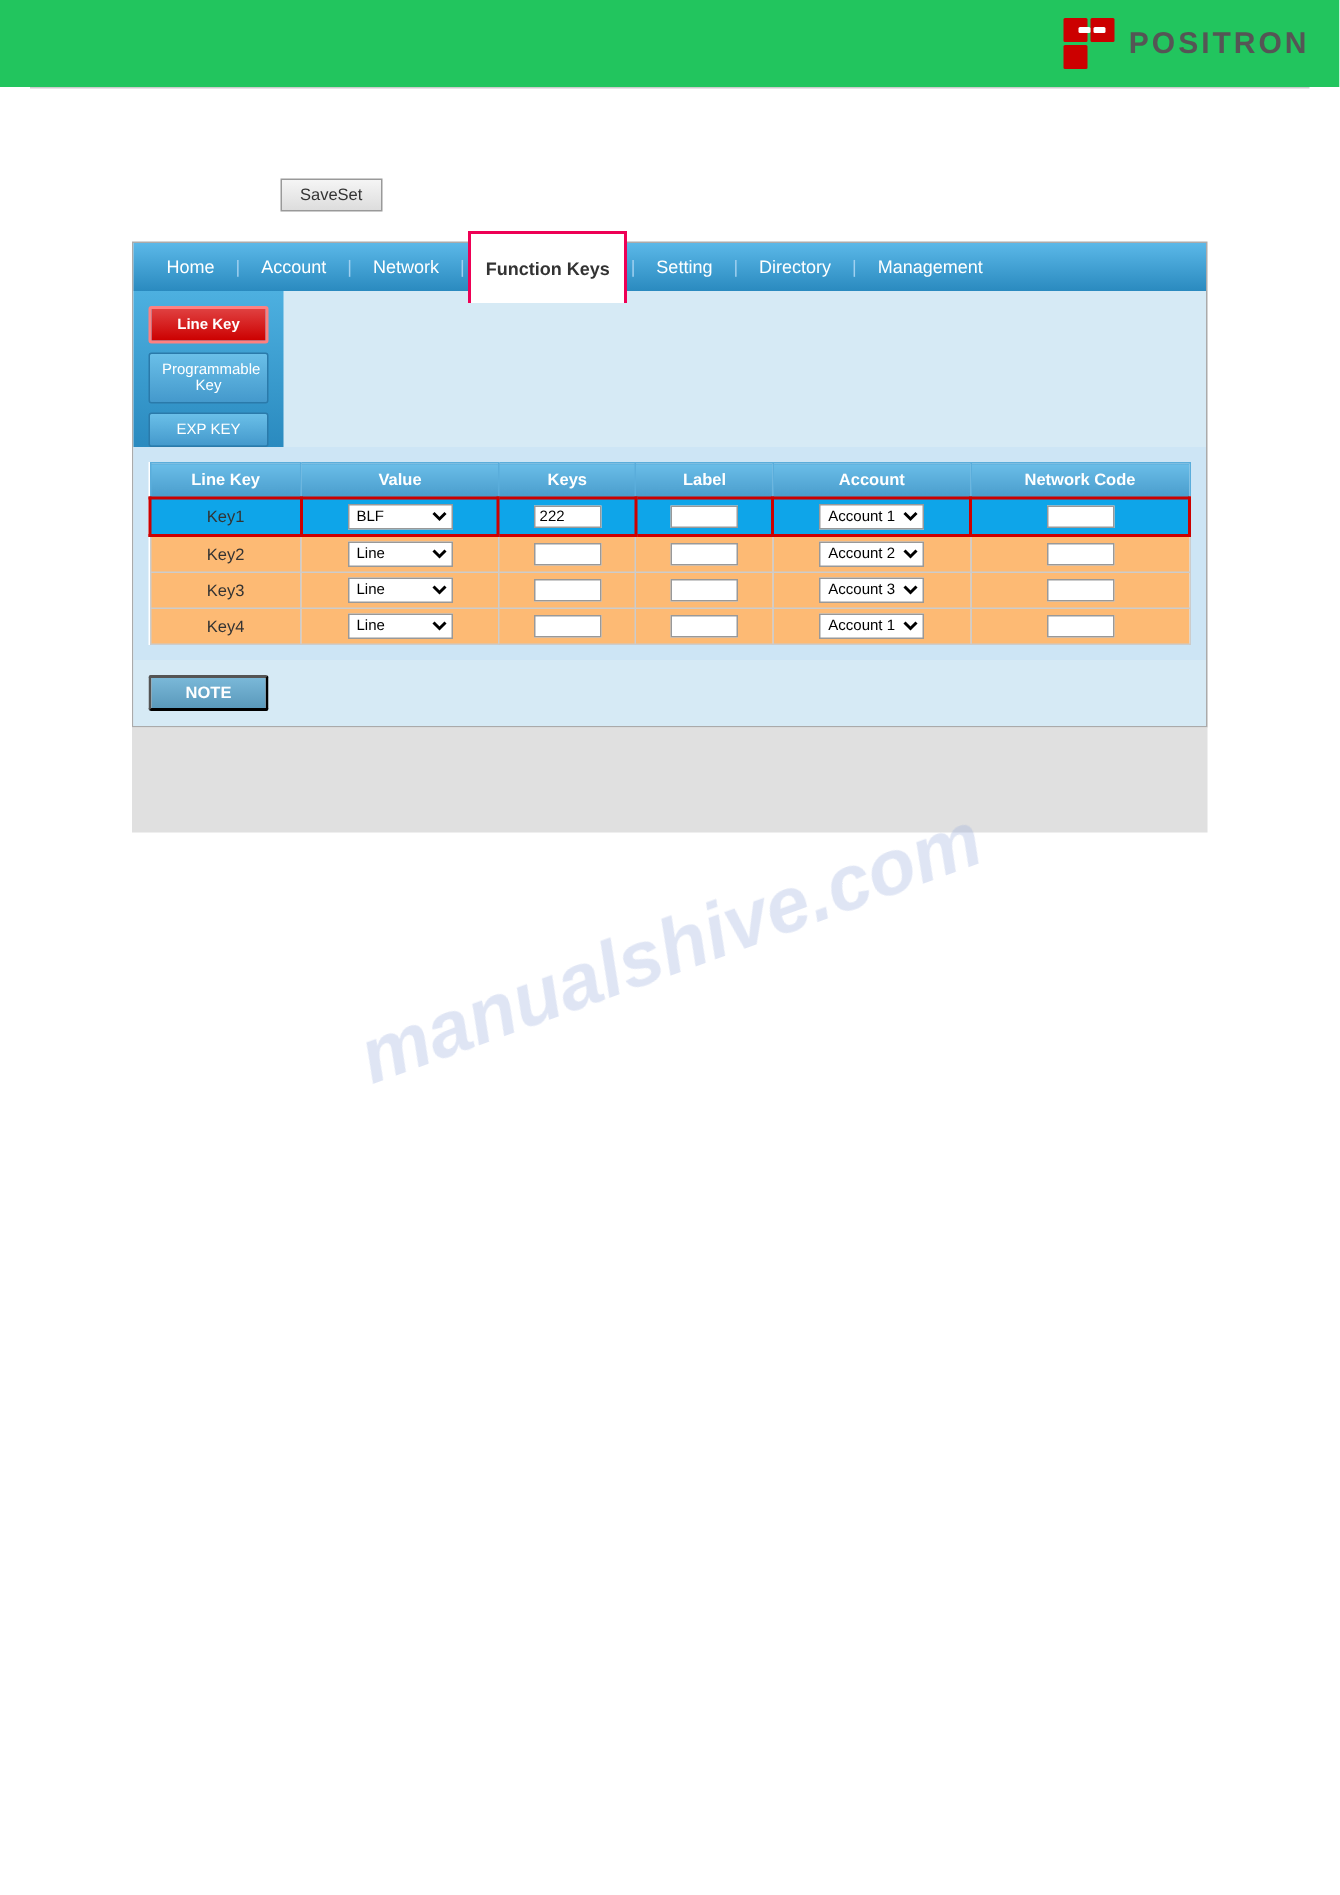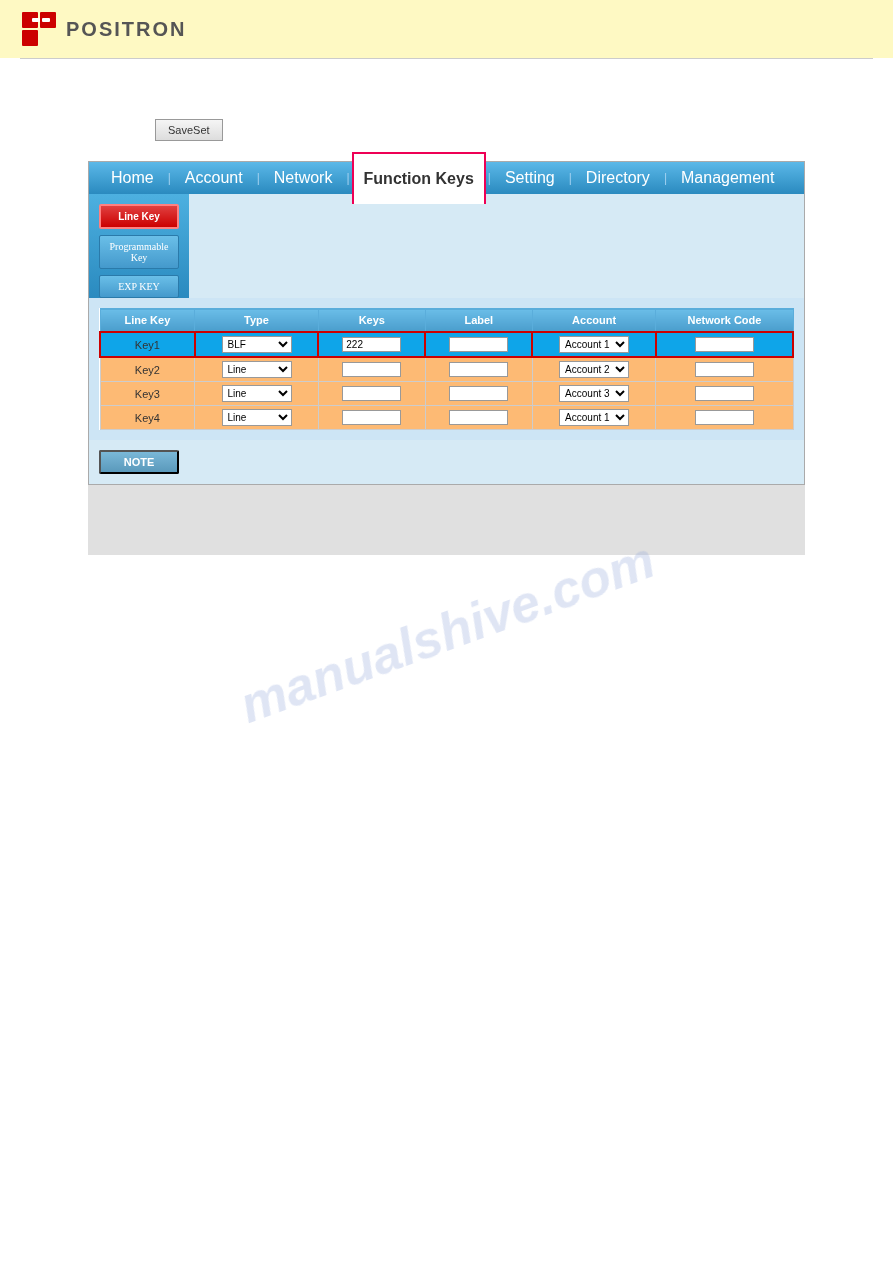--- a/index.html
+++ b/index.html
@@ -10,21 +10,22 @@
       font-family: Arial, sans-serif;
       font-size: 12px;
       color: #333;
     }
 
     
     .header {
       display: flex;
       align-items: center;
       padding: 10px 20px;
-      background: #fef9c3;
+      background: #22c55e;
+      justify-content: flex-end;
     }
     .logo-area {
       display: flex;
       align-items: center;
       gap: 8px;
     }
     .logo-icon {
       width: 38px;
       height: 38px;
     }
@@ -36,20 +37,21 @@
     }
     .header-divider {
       border: none;
       border-top: 1px solid #ccc;
       margin: 0 20px;
     }
 
     
     .save-area {
       padding: 60px 32px 20px 155px;
+      margin-left: 32px;
     }
     .save-btn {
       background: linear-gradient(to bottom, #f5f5f5, #ddd);
       border: 1px solid #999;
       padding: 4px 12px;
       font-size: 11px;
       cursor: pointer;
       color: #333;
     }
 
@@ -77,21 +79,21 @@
     .nav-bar {
       background: linear-gradient(to bottom, #5bb8e8, #2a8abf);
       display: flex;
       align-items: center;
       padding: 0 10px;
       height: 32px;
       gap: 0;
     }
     .nav-item {
       color: #fff;
-      font-size: 16px;
+      font-size: 12px;
       padding: 6px 12px;
       cursor: pointer;
       white-space: nowrap;
     }
     .nav-item.active {
       background: #fff;
       color: #333;
       border: 2px solid #e05;
       border-bottom: none;
       font-weight: bold;
@@ -131,21 +133,20 @@
       width: 80px;
       cursor: pointer;
       border: 2px solid #ff8080;
       border-radius: 2px;
     }
     .sidebar-btn.inactive {
       background: linear-gradient(to bottom, #6abfe8, #4499cc);
       border: 1px solid #2a7aaa;
       color: #fff;
       font-weight: normal;
-      font-family: Liberation Serif, serif;
     }
 
     
     .table-area {
       flex: 1;
       padding: 10px;
       background: #cde5f5;
     }
 
     
@@ -196,21 +197,21 @@
       font-size: 10px;
       padding: 1px;
       border: 1px solid #999;
       background: #fff;
       width: 70px;
     }
     .key-table input[type="text"] {
       font-size: 10px;
       padding: 1px 3px;
       border: 1px solid #999;
-      width: 59px;
+      width: 45px;
     }
 
     
     .bottom-area {
       margin: 0 88px;
       background: #e0e0e0;
       height: 70px;
     }
 
     
@@ -274,21 +275,21 @@
       <div class="sidebar-btn">Line Key</div>
       <div class="sidebar-btn inactive">Programmable Key</div>
       <div class="sidebar-btn inactive">EXP KEY</div>
     </div>
 
     <div class="table-area">
       <table class="key-table">
         <thead>
           <tr>
             <th>Line Key</th>
-            <th>Type</th>
+            <th>Value</th>
             <th>Keys</th>
             <th>Label</th>
             <th>Account</th>
             <th>Network Code</th>
           </tr>
         </thead>
         <tbody>
 
           <tr class="highlighted">
             <td><span>Key1</span></td>

